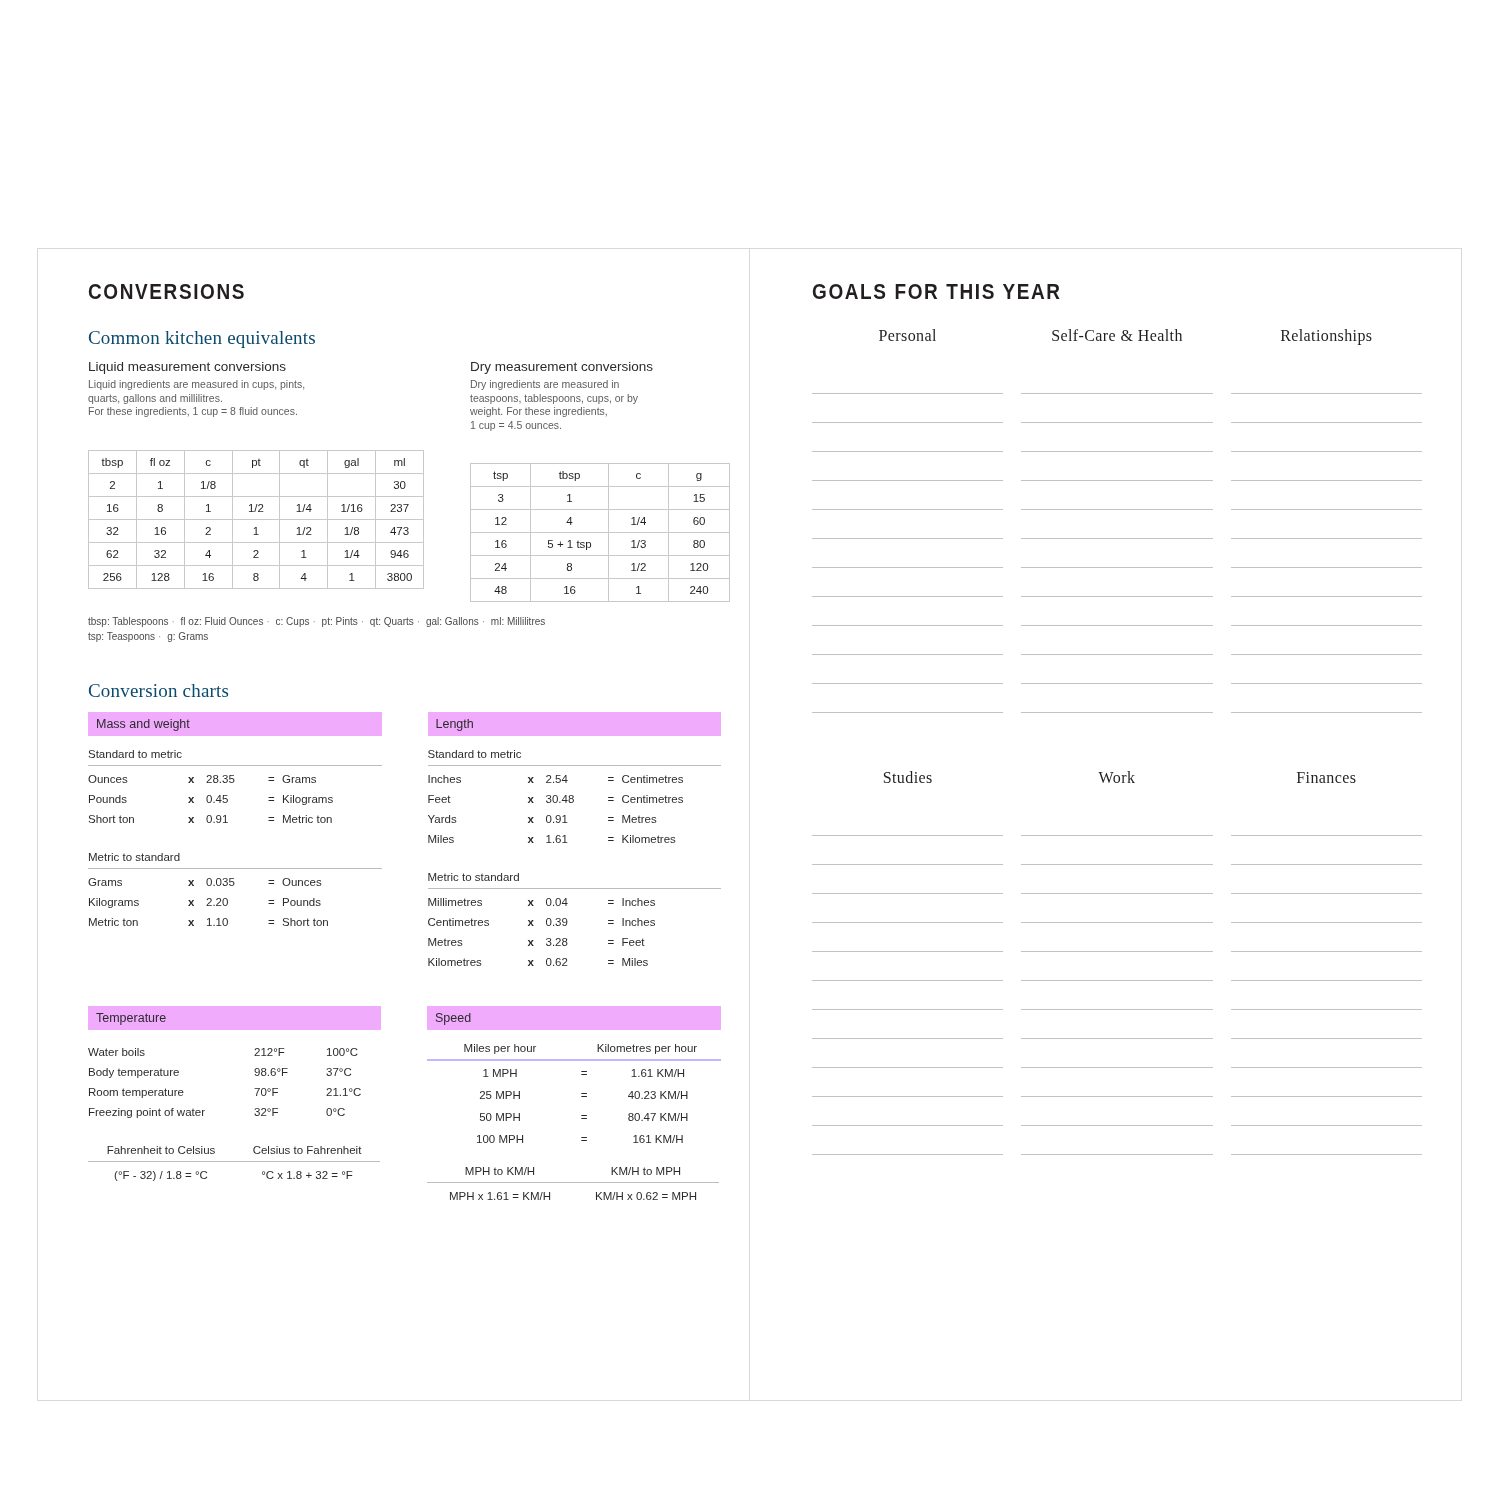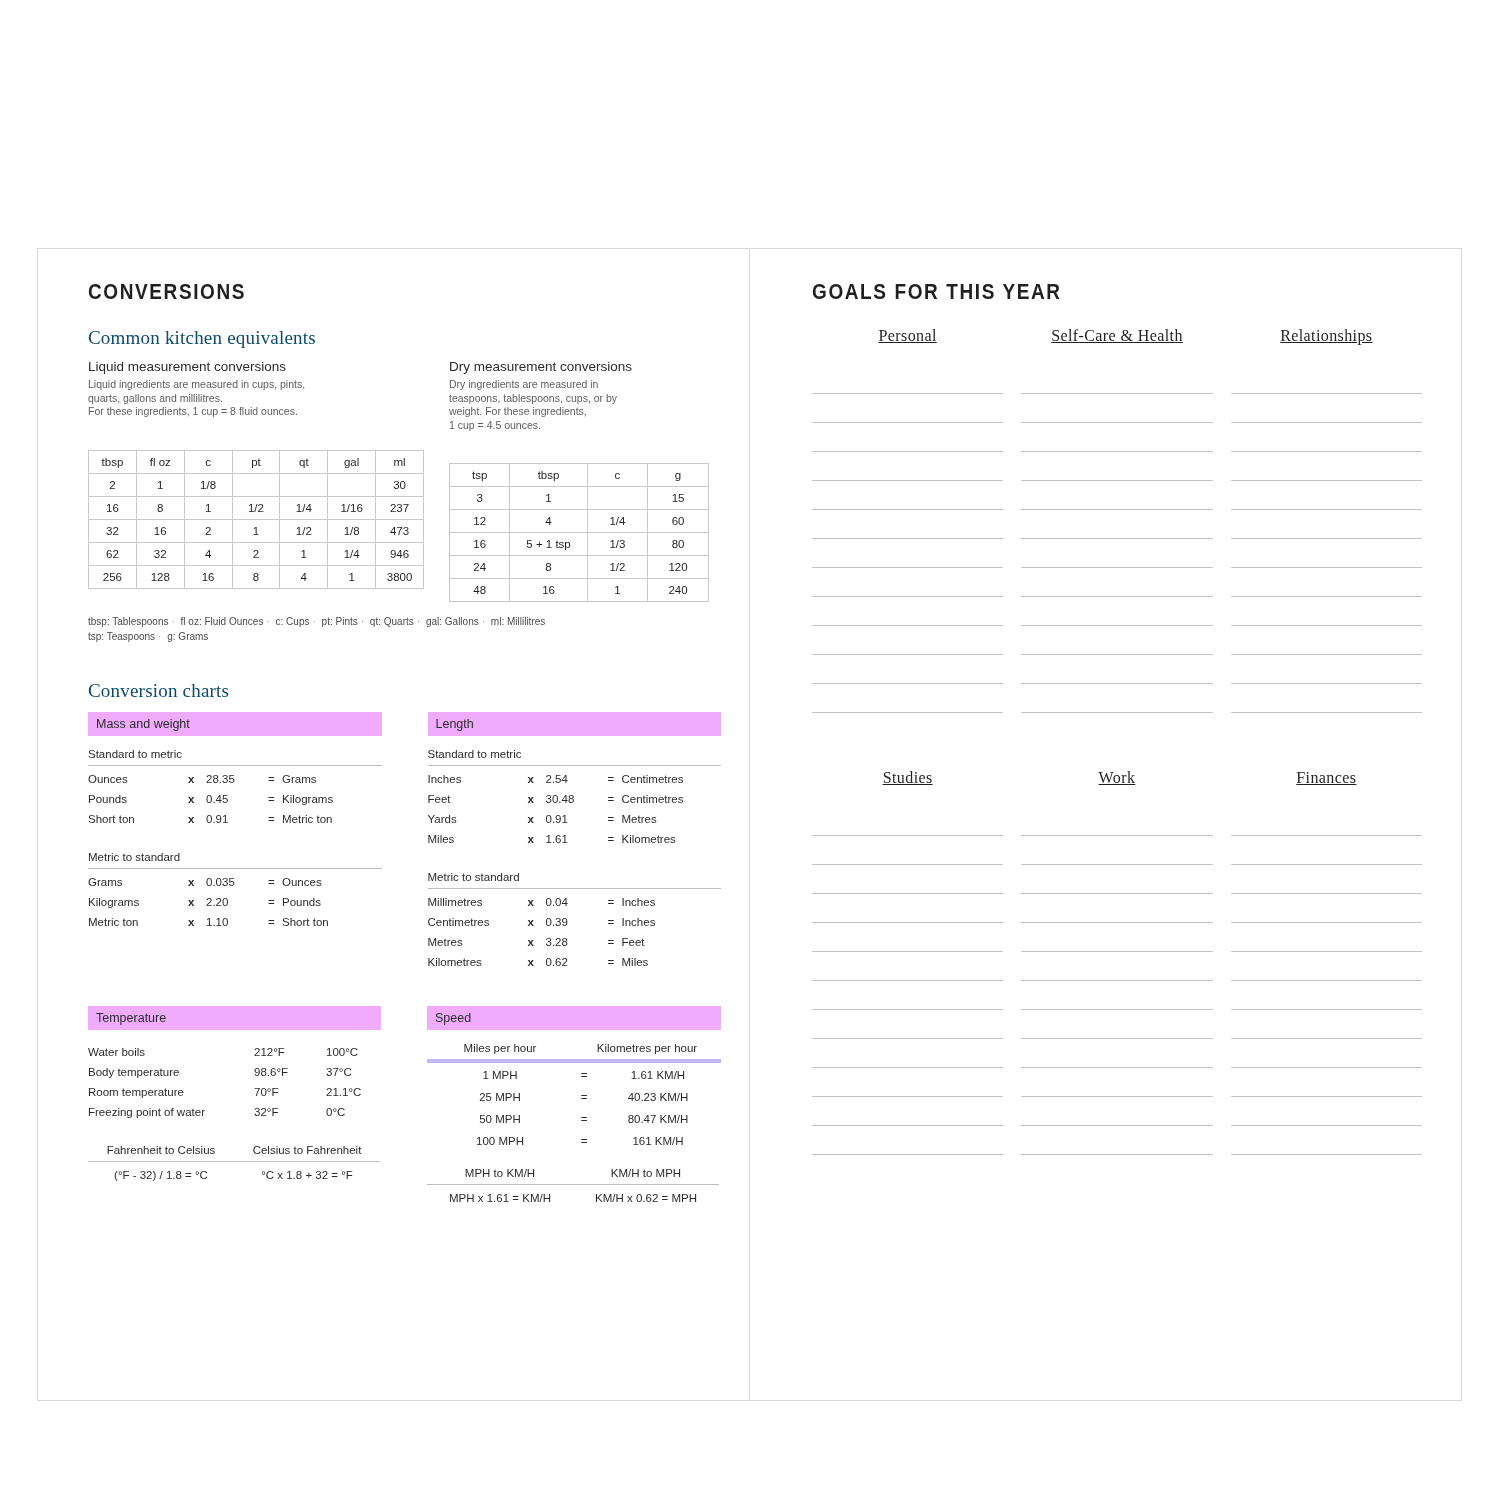--- a/index.html
+++ b/index.html
@@ -69,21 +69,21 @@
   .sub-desc {
     font-size: 10.5px;
     line-height: 13.5px;
     color: #5d5d5d;
     margin: 0;
   }
 
   
   .equiv-row {
     display: flex;
-    gap: 25px;
+    gap: 46px;
     margin-top: 2px;
   }
   .equiv-col-liquid { width: 336px; }
   .equiv-col-dry { width: 260px; }
 
   table.conv {
     border-collapse: collapse;
     margin-top: 31px;
     font-size: 11.5px;
     color: #231f20;
@@ -173,21 +173,21 @@
   }
   .formula .fbody {
     font-size: 11.5px;
     color: #2b2b2b;
     padding-top: 7px;
   }
 
   
   .speed-head {
     display: flex;
-    border-bottom: 4px solid #c4b5fd;
+    border-bottom: 2px solid #c4b5fd;
     font-size: 11.5px;
     color: #2b2b2b;
     padding-bottom: 5px;
   }
   .speed-head .sh1 { width: 146px; text-align: center; }
   .speed-head .sh2 { width: 148px; text-align: center; }
   .speed-row {
     display: flex;
     font-size: 11.5px;
     color: #2b2b2b;
@@ -198,21 +198,21 @@
   .speed-row .s2 { width: 22px; text-align: center; }
   .speed-row .s3 { width: 126px; text-align: center; }
   .speed-formulas { display: flex; margin-top: 16px; }
   .speed-formulas .formula { width: 146px; }
 
   
   .goal-grid {
     display: flex;
     gap: 18px;
   }
-  .goal-col { width: 196px; text-decoration: underline; }
+  .goal-col { width: 196px; }
   .goal-label {
     font-family: "Liberation Serif", serif;
     font-size: 16px;
     text-align: center;
     color: #231f20;
     letter-spacing: .4px;
     margin-bottom: 20px;
   }
   .goal-lines .gl {
     border-bottom: 1px solid #c3c3c3;

